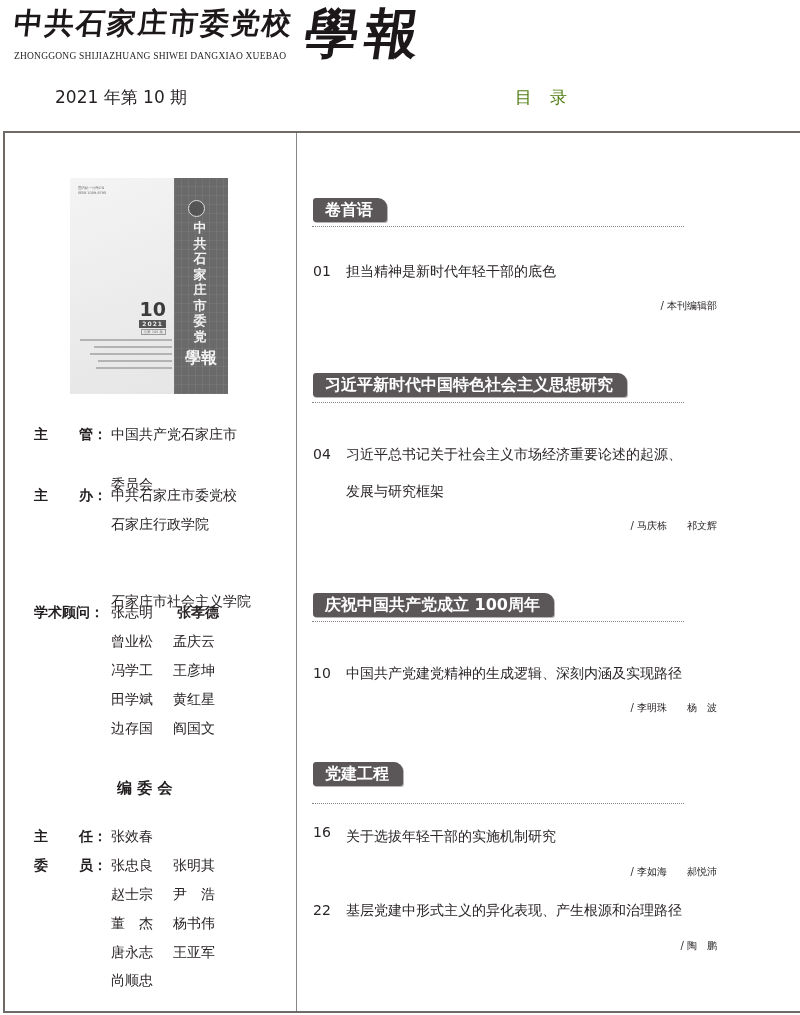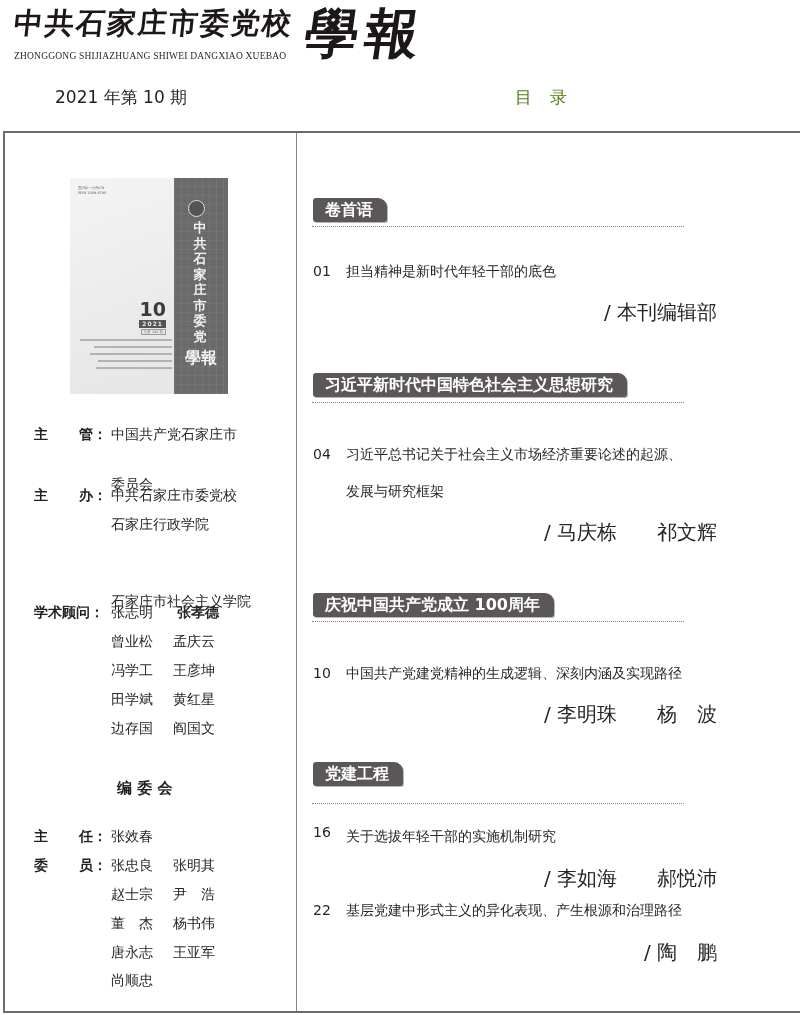--- a/index.html
+++ b/index.html
@@ -50,21 +50,21 @@
 
   .bold-lbl { font-weight: bold; color: #231f20; }
 
   
   .section-tag { position: absolute; height: 24px; background: #5b5758; color: #ffffff; font-weight: bold;
     font-size: 16px; line-height: 24px; padding: 0 14px 0 12px; border-radius: 3px 9px 3px 3px; white-space: nowrap;
     box-shadow: 1px 1px 0 #b9b6b6; }
   .dots { position: absolute; left: 312px; width: 372px; height: 0; border-top: 1.5px dotted #8a8686; }
   .entry-num { position: absolute; left: 313px; font-size: 14px; color: #2a2526; }
   .entry-title { position: absolute; left: 346px; font-size: 14px; color: #2a2526; white-space: nowrap; }
-  .entry-author { position: absolute; right: 83px; font-size: 20px; color: #2a2526; white-space: nowrap; text-align: right; }
+  .entry-author { position: absolute; right: 83px; font-size: 10px; color: #2a2526; white-space: nowrap; text-align: right; }
 </style>
 </head>
 <body>
 
 <div class="abs masthead-cn">中共石家庄市委党校</div>
 <div class="abs masthead-pinyin">ZHONGGONG  SHIJIAZHUANG  SHIWEI  DANGXIAO  XUEBAO</div>
 <div class="abs masthead-xuebao">學報</div>
 <div class="abs issue">2021 年第 10 期</div>
 <div class="abs toc-title">目录</div>
 

